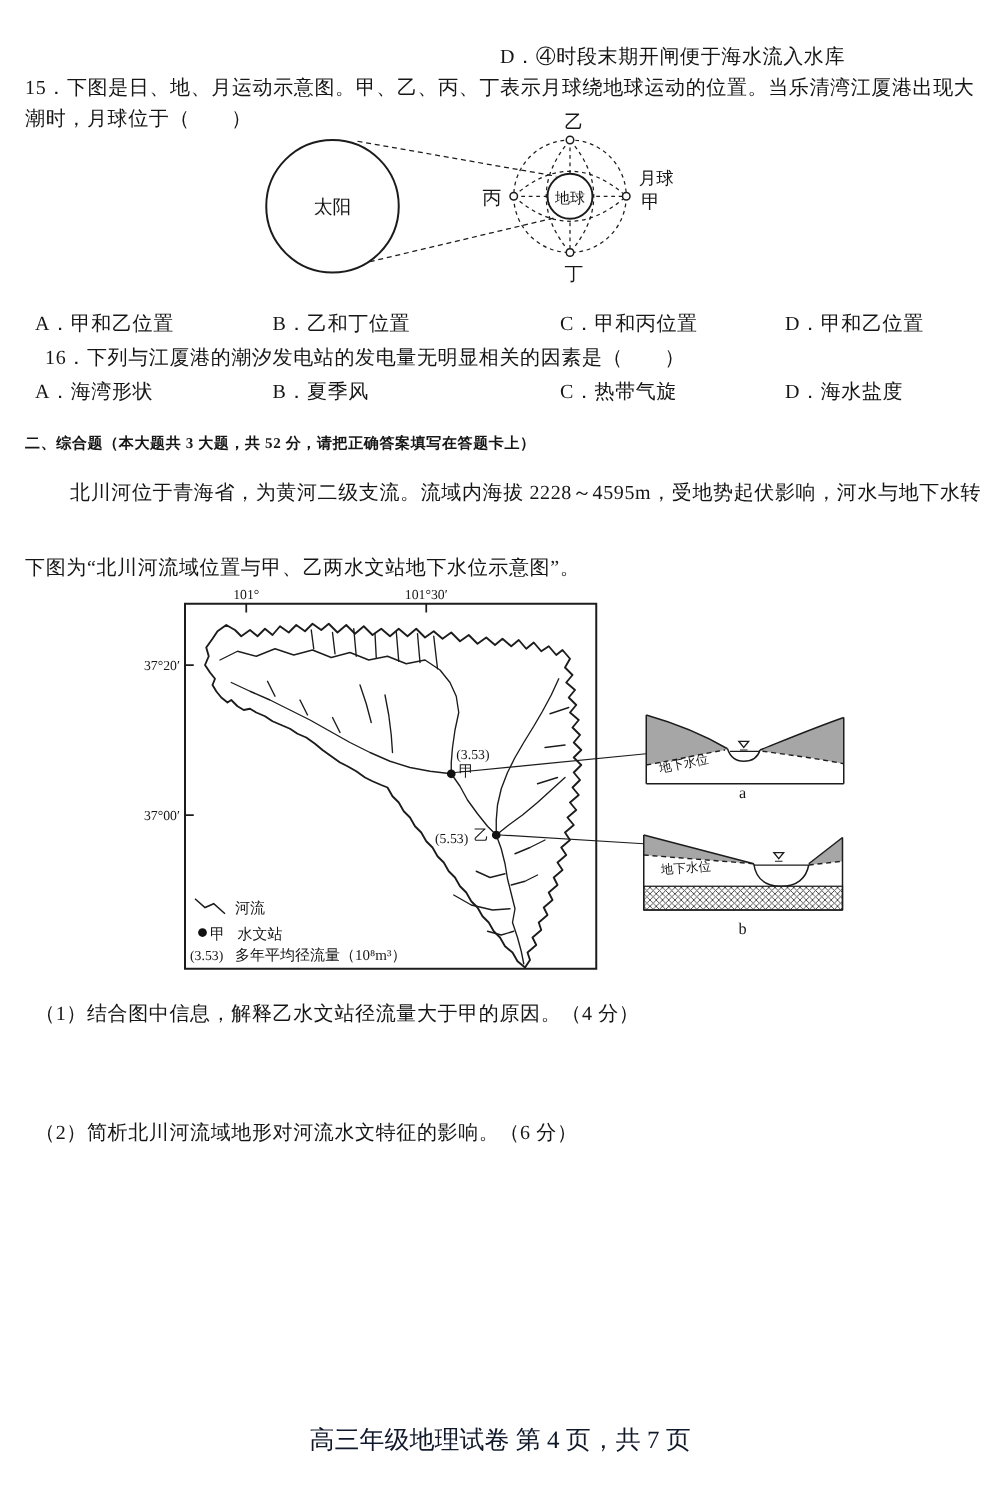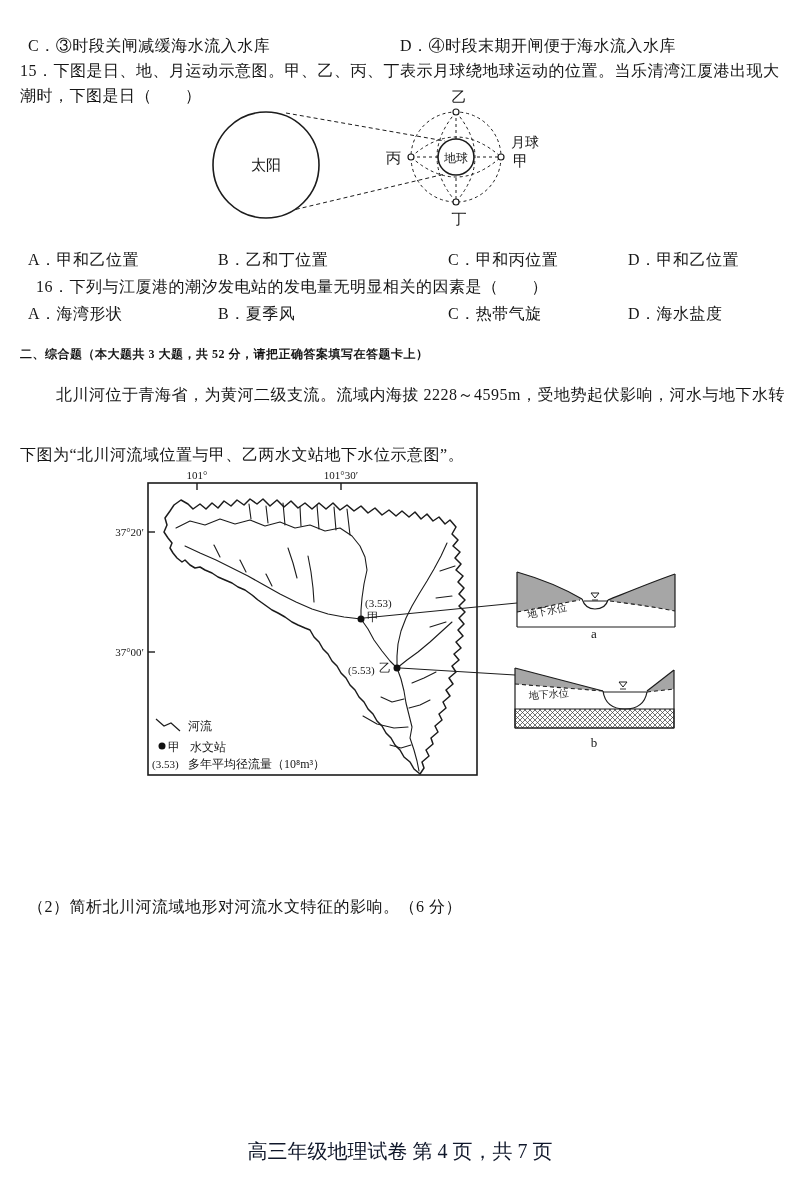--- a/index.html
+++ b/index.html
@@ -14,25 +14,24 @@
   .hdr{font-size:12px;letter-spacing:0.5px;}
   .footer{position:absolute;left:0;width:100%;text-align:center;font-size:20px;color:#0f172a;}
   svg text{font-family:"Liberation Serif","DejaVu Serif",serif;fill:#161616;}
   .figure-svg{position:absolute;}
 </style>
 </head>
 <body>
 
 <div class="page">
 
-  <div class="tl" style="top:35px;left:28px">C．③时段关闸减缓海水流入水库</div>
   <div class="tl" style="top:35px;left:400px">D．④时段末期开闸便于海水流入水库</div>
 
   <div class="tl" style="top:60px;left:20px">15．下图是日、地、月运动示意图。甲、乙、丙、丁表示月球绕地球运动的位置。当乐清湾江厦港出现大</div>
-  <div class="tl" style="top:85px;left:20px">潮时，下图是日（　　）</div>
+  <div class="tl" style="top:85px;left:20px">潮时，月球位于（　　）</div>
 
   <svg class="figure-svg" style="left:200px;top:86px" width="360" height="152" viewBox="200 86 360 152">
     <g stroke="#1c1c1c" fill="none">
 
       <line x1="286" y1="113" x2="445" y2="141" stroke-dasharray="4,3"></line>
       <line x1="289" y1="211" x2="445" y2="174" stroke-dasharray="4,3"></line>
 
       <circle cx="456" cy="157" r="45" stroke-dasharray="3,3"></circle>
 
       <path d="M456,112 Q418,157 456,202" stroke-dasharray="3,3"></path>
@@ -201,17 +200,18 @@
       </g>
       <g>
         <polygon points="619,682 627,682 623,687" fill="#ffffff" stroke="#1c1c1c" stroke-width="1"></polygon>
         <line x1="620" y1="689" x2="626" y2="689" stroke="#1c1c1c" stroke-width="0.9"></line>
       </g>
       <text x="529" y="699" font-size="10" transform="rotate(-4 529 699)">地下水位</text>
       <text x="594" y="747" text-anchor="middle" font-size="13">b</text>
     </g>
   </svg>
 
+  <div class="tl" style="top:801px;left:28px">（1）结合图中信息，解释乙水文站径流量大于甲的原因。（4 分）</div>
   <div class="tl" style="top:896px;left:28px">（2）简析北川河流域地形对河流水文特征的影响。（6 分）</div>
 
   <div class="footer" style="top:1138px">高三年级地理试卷 第 4 页，共 7 页</div>
 
 </div>
 
 </body></html>

